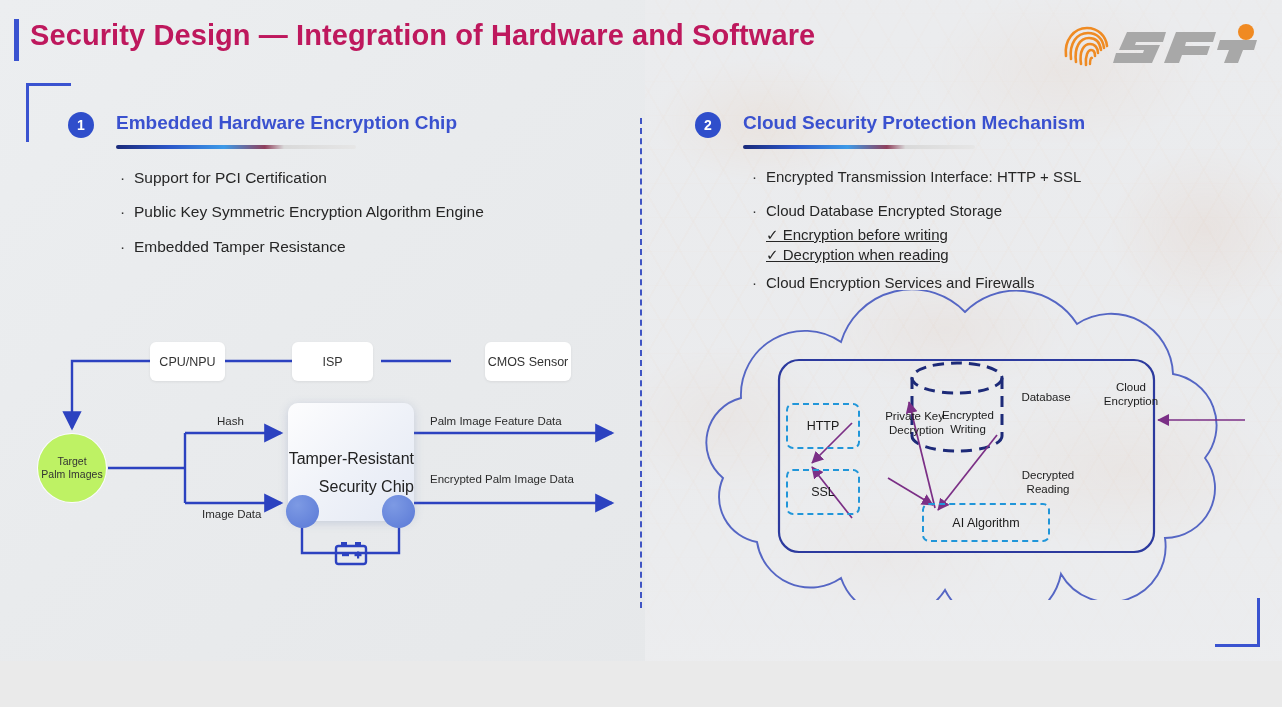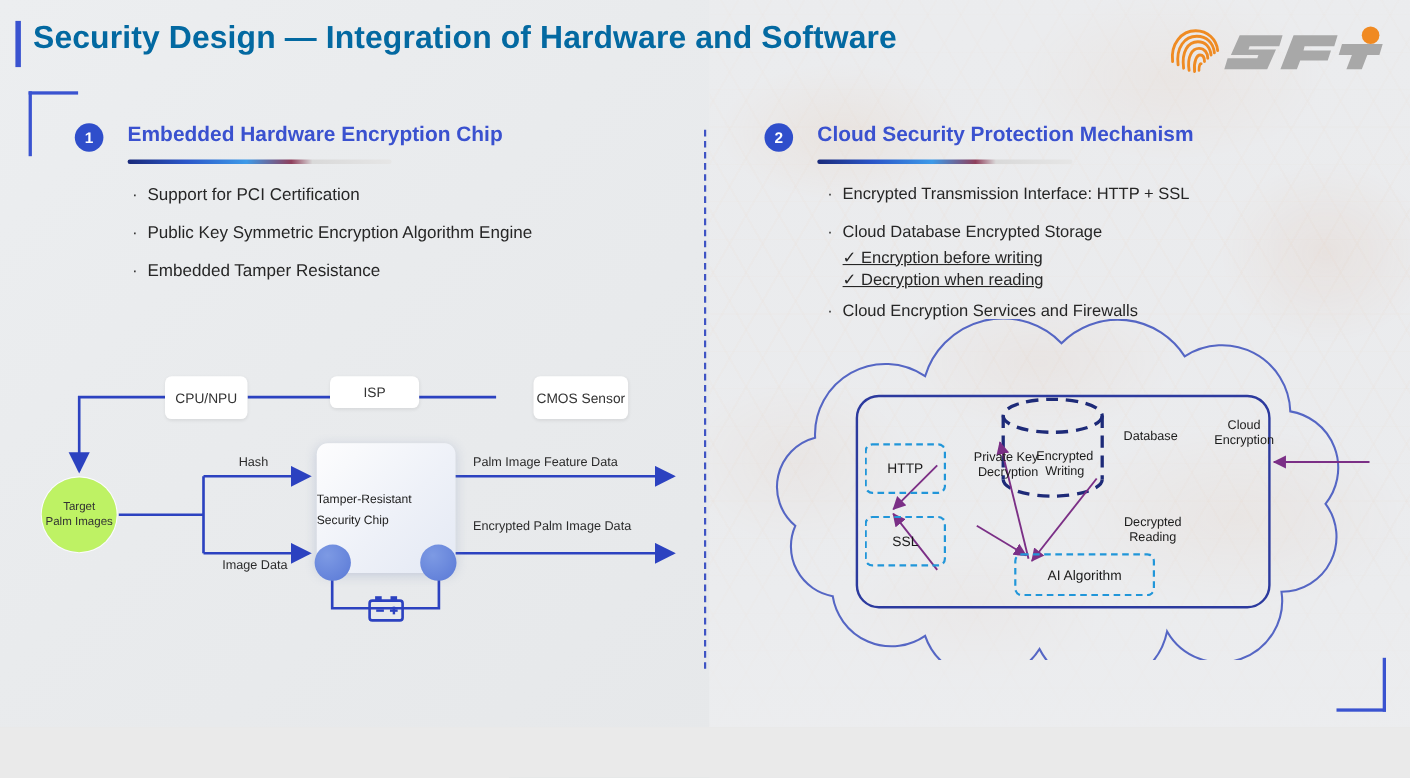--- a/index.html
+++ b/index.html
@@ -47,21 +47,21 @@
   .bottom-line{
     position:absolute;left:0;bottom:45px;width:1282px;height:1px;background:#e0e0e0;
   }
 
   
   .title-bar{
     position:absolute;left:14px;top:19px;width:5px;height:42px;background:#3a53d0;
   }
   .title{
     position:absolute;left:30px;top:19px;
-    font-size:29px;font-weight:bold;color:#0369a1;letter-spacing:.1px;
+    font-size:29px;font-weight:bold;color:#be185d;letter-spacing:.1px;
     white-space:nowrap;
   }
 
   
   .logo{position:absolute;right:22px;top:18px;width:200px;height:56px;}
   .logo svg{display:block;}
 
   
   .corner-tl{
     position:absolute;left:26px;top:83px;width:42px;height:56px;
@@ -120,22 +120,22 @@
     display:flex;flex-direction:column;align-items:center;justify-content:center;
     font-size:10.5px;color:#333;line-height:1.25;text-align:center;
     box-shadow:0 0 0 1px rgba(255,255,255,.9);
   }
   .chip{
     position:absolute;left:288px;top:403px;width:126px;height:118px;border-radius:10px;
     background:linear-gradient(135deg,#fdfdfe 0%,#eef1f8 55%,#e4e9f4 100%);
     box-shadow:0 2px 10px rgba(120,135,180,.30);
   }
   .chip .t{
-    position:absolute;left:0;right:0;top:42px;text-align:left;
-    font-size:11px;color:#222;line-height:1.72;
+    position:absolute;left:0;right:0;top:42px;text-align:right;
+    font-size:16px;color:#222;line-height:1.72;
   }
   .knob{
     position:absolute;width:33px;height:33px;border-radius:50%;
     background:radial-gradient(circle at 35% 30%,#7d9ae4,#5a79d6);
   }
   .lbl{position:absolute;font-size:11.5px;color:#2b2b2b;white-space:nowrap;}
 
   
   .rdiag{position:absolute;left:645px;top:290px;width:637px;height:310px;}
   .rdiag svg{position:absolute;left:0;top:0;}
@@ -268,21 +268,21 @@
         <rect x="6" y="12" width="7" height="2.2" fill="#2c42c0"></rect>
         <rect x="18.5" y="12" width="7" height="2.2" fill="#2c42c0"></rect>
         <rect x="21" y="9.5" width="2.2" height="7" fill="#2c42c0"></rect>
       </g>
     </svg>
   </div>
 
   <div class="nodebox" style="left:150px;top:342px;width:75px;height:39px;">
     <span>CPU/NPU</span>
   </div>
-  <div class="nodebox" style="left:300px;top:342px;width:81px;height:29px;">
+  <div class="nodebox" style="left:292px;top:342px;width:81px;height:39px;">
     <span>ISP</span>
   </div>
   <div class="nodebox" style="left:451px;top:342px;width:86px;height:39px;margin-left:34px;">
     <span>CMOS Sensor</span>
   </div>
 
   <div class="circ" style="left:38px;top:434px;">
     <div>Target</div>
     <div>Palm Images</div>
   </div>

